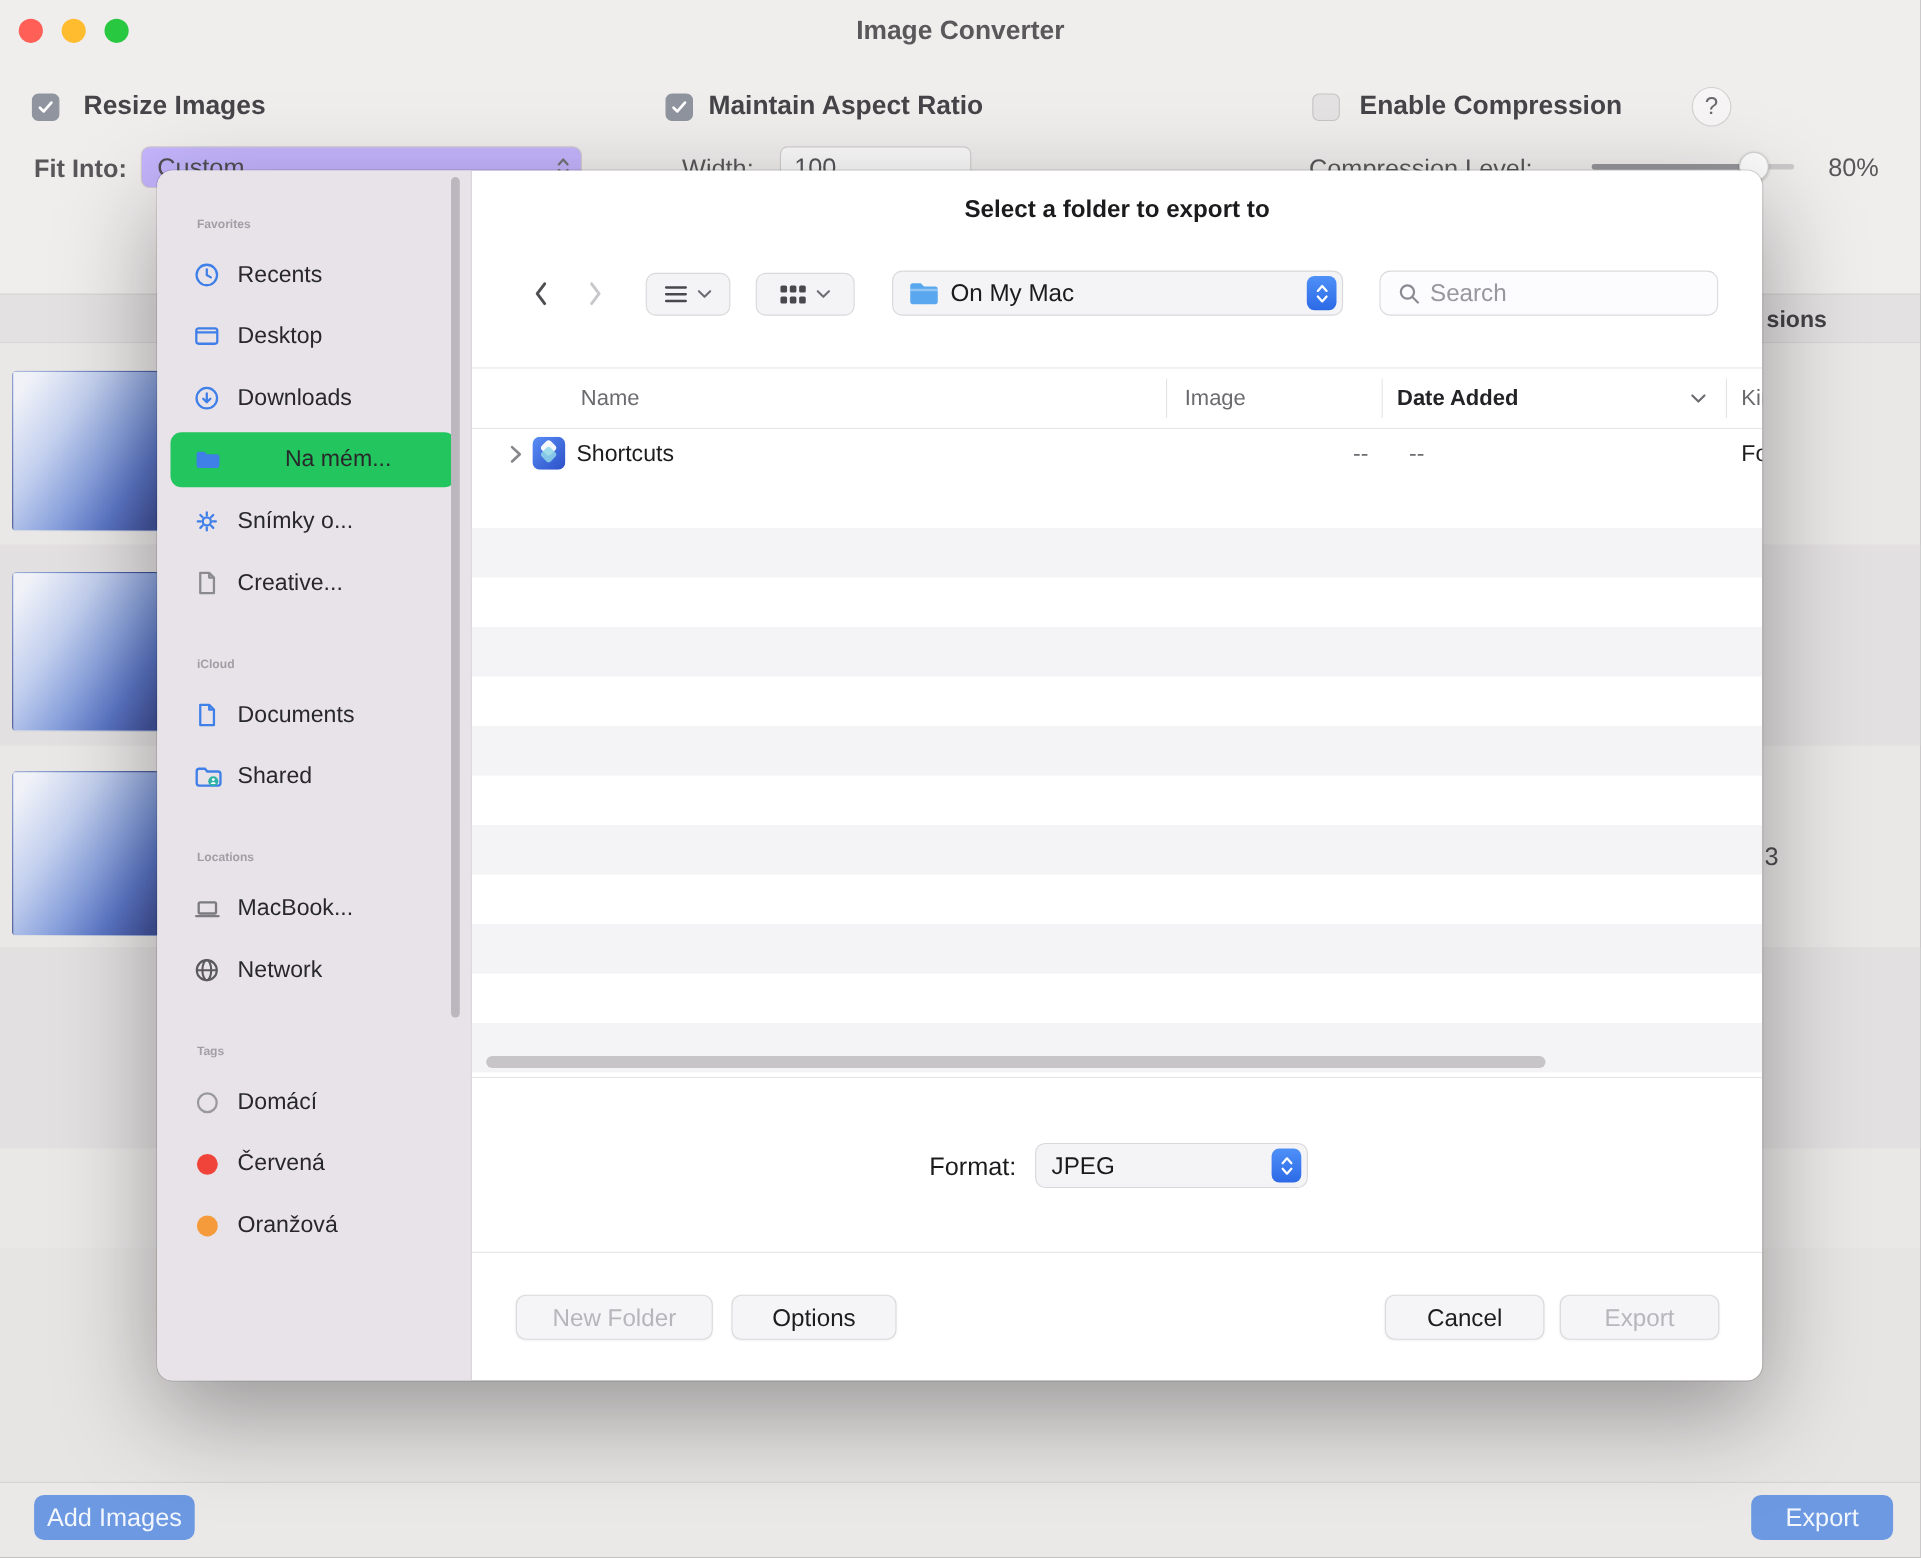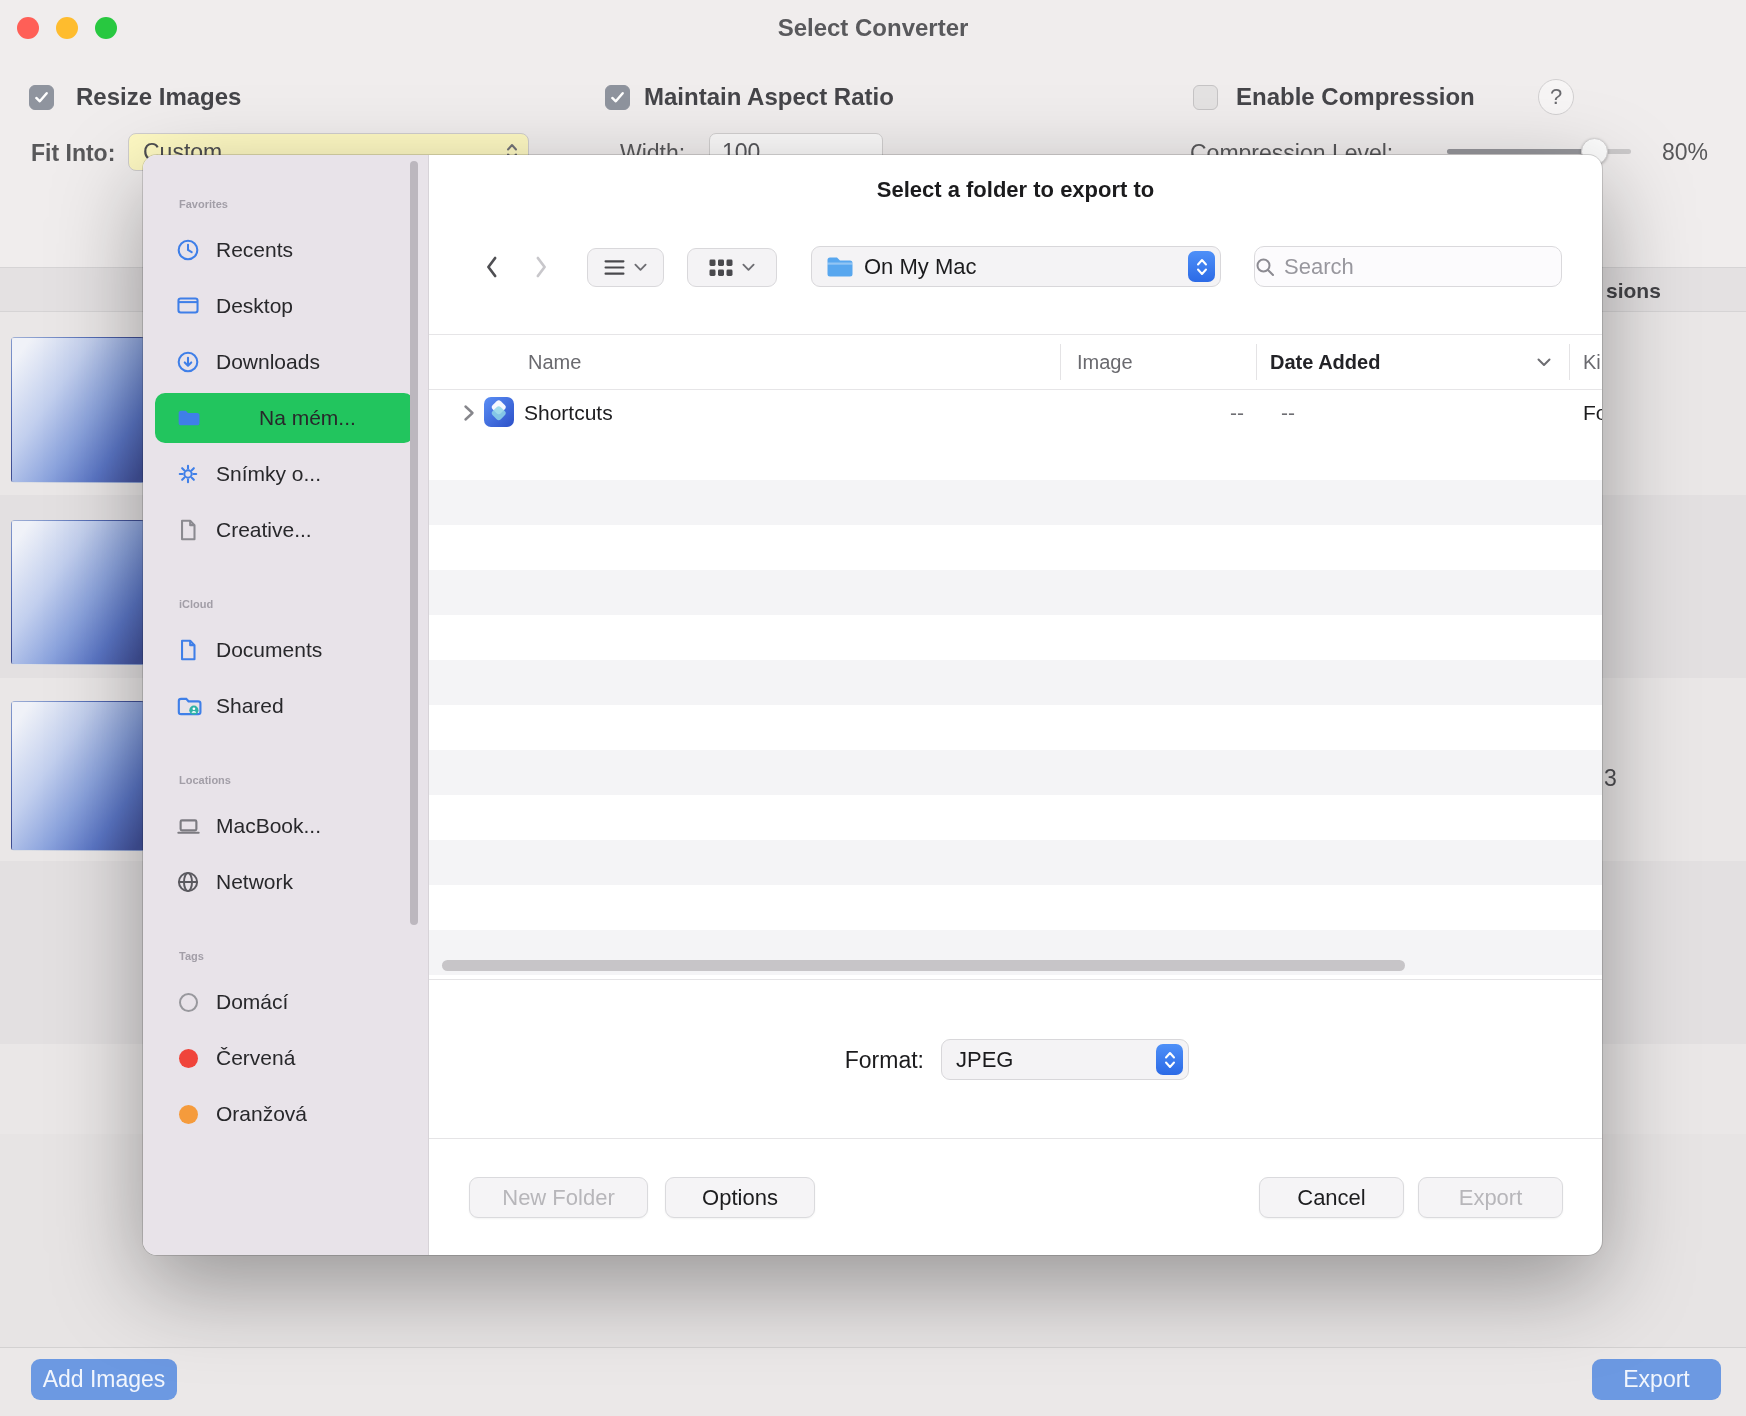--- a/index.html
+++ b/index.html
@@ -11,21 +11,21 @@
   .topblock{position:absolute;left:0;top:0;width:1746px;height:267px;background:#f0eded;}
   .tl{position:absolute;top:17px;width:22px;height:22px;border-radius:50%;}
   .win-title{position:absolute;left:0;top:14px;width:1746px;text-align:center;font-size:24px;font-weight:700;color:#59595c;}
   .cb{position:absolute;width:25px;height:25px;border-radius:6px;background:#e4e2e2;border:1px solid #c6c4c5;
       display:flex;align-items:center;justify-content:center;}
   .cb svg{display:none;}
   .cb.checked{background:#8f949e;border-color:#8f949e;}
   .cb.checked svg{display:block;}
   .cb-label{position:absolute;top:84px;font-size:24px;font-weight:700;color:#454549;line-height:26px;}
   .form-label{position:absolute;font-size:23px;color:#58585a;line-height:26px;}
-  .bg-popup{position:absolute;background:#fef9c3;border:1px solid #d0cece;border-radius:8px;display:flex;align-items:center;
+  .bg-popup{position:absolute;background:#c4b5fd;border:1px solid #d0cece;border-radius:8px;display:flex;align-items:center;
             font-size:23px;color:#4e4e51;padding:0 10px 0 14px;}
   .bg-popup .flex1{flex:1;}
   .tfield{position:absolute;background:#fbfafa;border:1px solid #d2d0d0;border-radius:7px;font-size:23px;color:#56565a;
           display:flex;align-items:center;padding-left:12px;}
   .help-btn{position:absolute;width:36px;height:36px;border-radius:50%;background:#f7f5f5;border:1px solid #d2d0d1;
             color:#6b6b6f;font-size:22px;display:flex;align-items:center;justify-content:center;}
   .slider-track{position:absolute;height:5px;background:#cbc9ca;border-radius:3px;}
   .slider-fill{position:absolute;left:0;top:0;height:5px;background:#96969b;border-radius:3px;}
   .slider-knob{position:absolute;top:-11px;width:27px;height:27px;border-radius:50%;background:#fdfdfd;
                border:1px solid #d4d2d3;box-shadow:0 1px 3px rgba(0,0,0,.25);}
@@ -59,21 +59,21 @@
   .dlg-title{position:absolute;left:286px;top:22px;width:1173px;text-align:center;font-size:22px;font-weight:600;color:#1b1b1d;}
   .navbtn{position:absolute;top:94px;width:44px;height:36px;display:flex;align-items:center;justify-content:center;}
   .tool-btn{position:absolute;top:93px;height:39px;border-radius:9px;background:#f4f3f5;border:1px solid #d9d8db;
             display:flex;align-items:center;justify-content:center;gap:9px;}
   .popup{position:absolute;background:#f4f3f5;border:1px solid #d8d7da;border-radius:9px;display:flex;align-items:center;
          padding:0 5px 0 14px;gap:10px;}
   .popup .plabel{flex:1;font-size:22px;color:#1b1b1d;}
   .stepper{width:27px;height:31px;border-radius:7px;background:linear-gradient(180deg,#4e90f8,#2c6ae6);
            display:flex;align-items:center;justify-content:center;flex:none;}
   .search{position:absolute;left:1111px;top:91px;width:308px;height:41px;border-radius:10px;background:#fcfbfd;
-          border:1px solid #dad9dc;display:flex;align-items:center;padding:0 0;gap:9px;font-size:22px;color:#98979e;}
+          border:1px solid #dad9dc;display:flex;align-items:center;padding:0 16px;gap:9px;font-size:22px;color:#98979e;}
 
   .thead{position:absolute;left:286px;top:179px;width:1173px;height:56px;border-top:1px solid #e6e5e7;
          border-bottom:1px solid #e6e5e7;font-size:20px;color:#6a6a6f;}
   .thead .hlabel{position:absolute;top:0;line-height:54px;white-space:nowrap;}
   .col-sep{position:absolute;top:9px;bottom:9px;width:1px;background:#e4e3e5;}
   .stripe{position:absolute;left:286px;width:1173px;height:45px;background:#f4f4f6;}
   .trow{position:absolute;left:286px;top:235px;width:1173px;height:45px;font-size:21px;color:#1d1d1f;}
   .trow span{position:absolute;line-height:45px;white-space:nowrap;}
   .hscroll{position:absolute;left:299px;top:805px;width:963px;height:11px;border-radius:6px;background:#c7c5c8;}
   .hline{position:absolute;left:286px;width:1173px;height:1px;background:#e5e4e6;}
@@ -85,21 +85,21 @@
 </style>
 </head>
 <body>
 
 <div class="screen">
 
   <div class="topblock">
     <div class="tl" style="left:17px;background:#ff5f57;"></div>
     <div class="tl" style="left:56px;background:#febc2e;"></div>
     <div class="tl" style="left:95px;background:#28c840;"></div>
-    <div class="win-title">Select Converter</div>
+    <div class="win-title">Image Converter</div>
 
     <div class="cb checked" style="left:29px;top:85px;">
       <svg viewBox="0 0 18 18" width="17" height="17">
           <path d="M3.5 9.5 L7.2 13 L14.5 4.5" stroke="#fff" stroke-width="2.6" fill="none" stroke-linecap="round" stroke-linejoin="round"></path>
         </svg>
     </div>
     <div class="cb-label" style="left:76px;">Resize Images</div>
 
     <div class="cb checked" style="left:605px;top:85px;">
       <svg viewBox="0 0 18 18" width="17" height="17">

